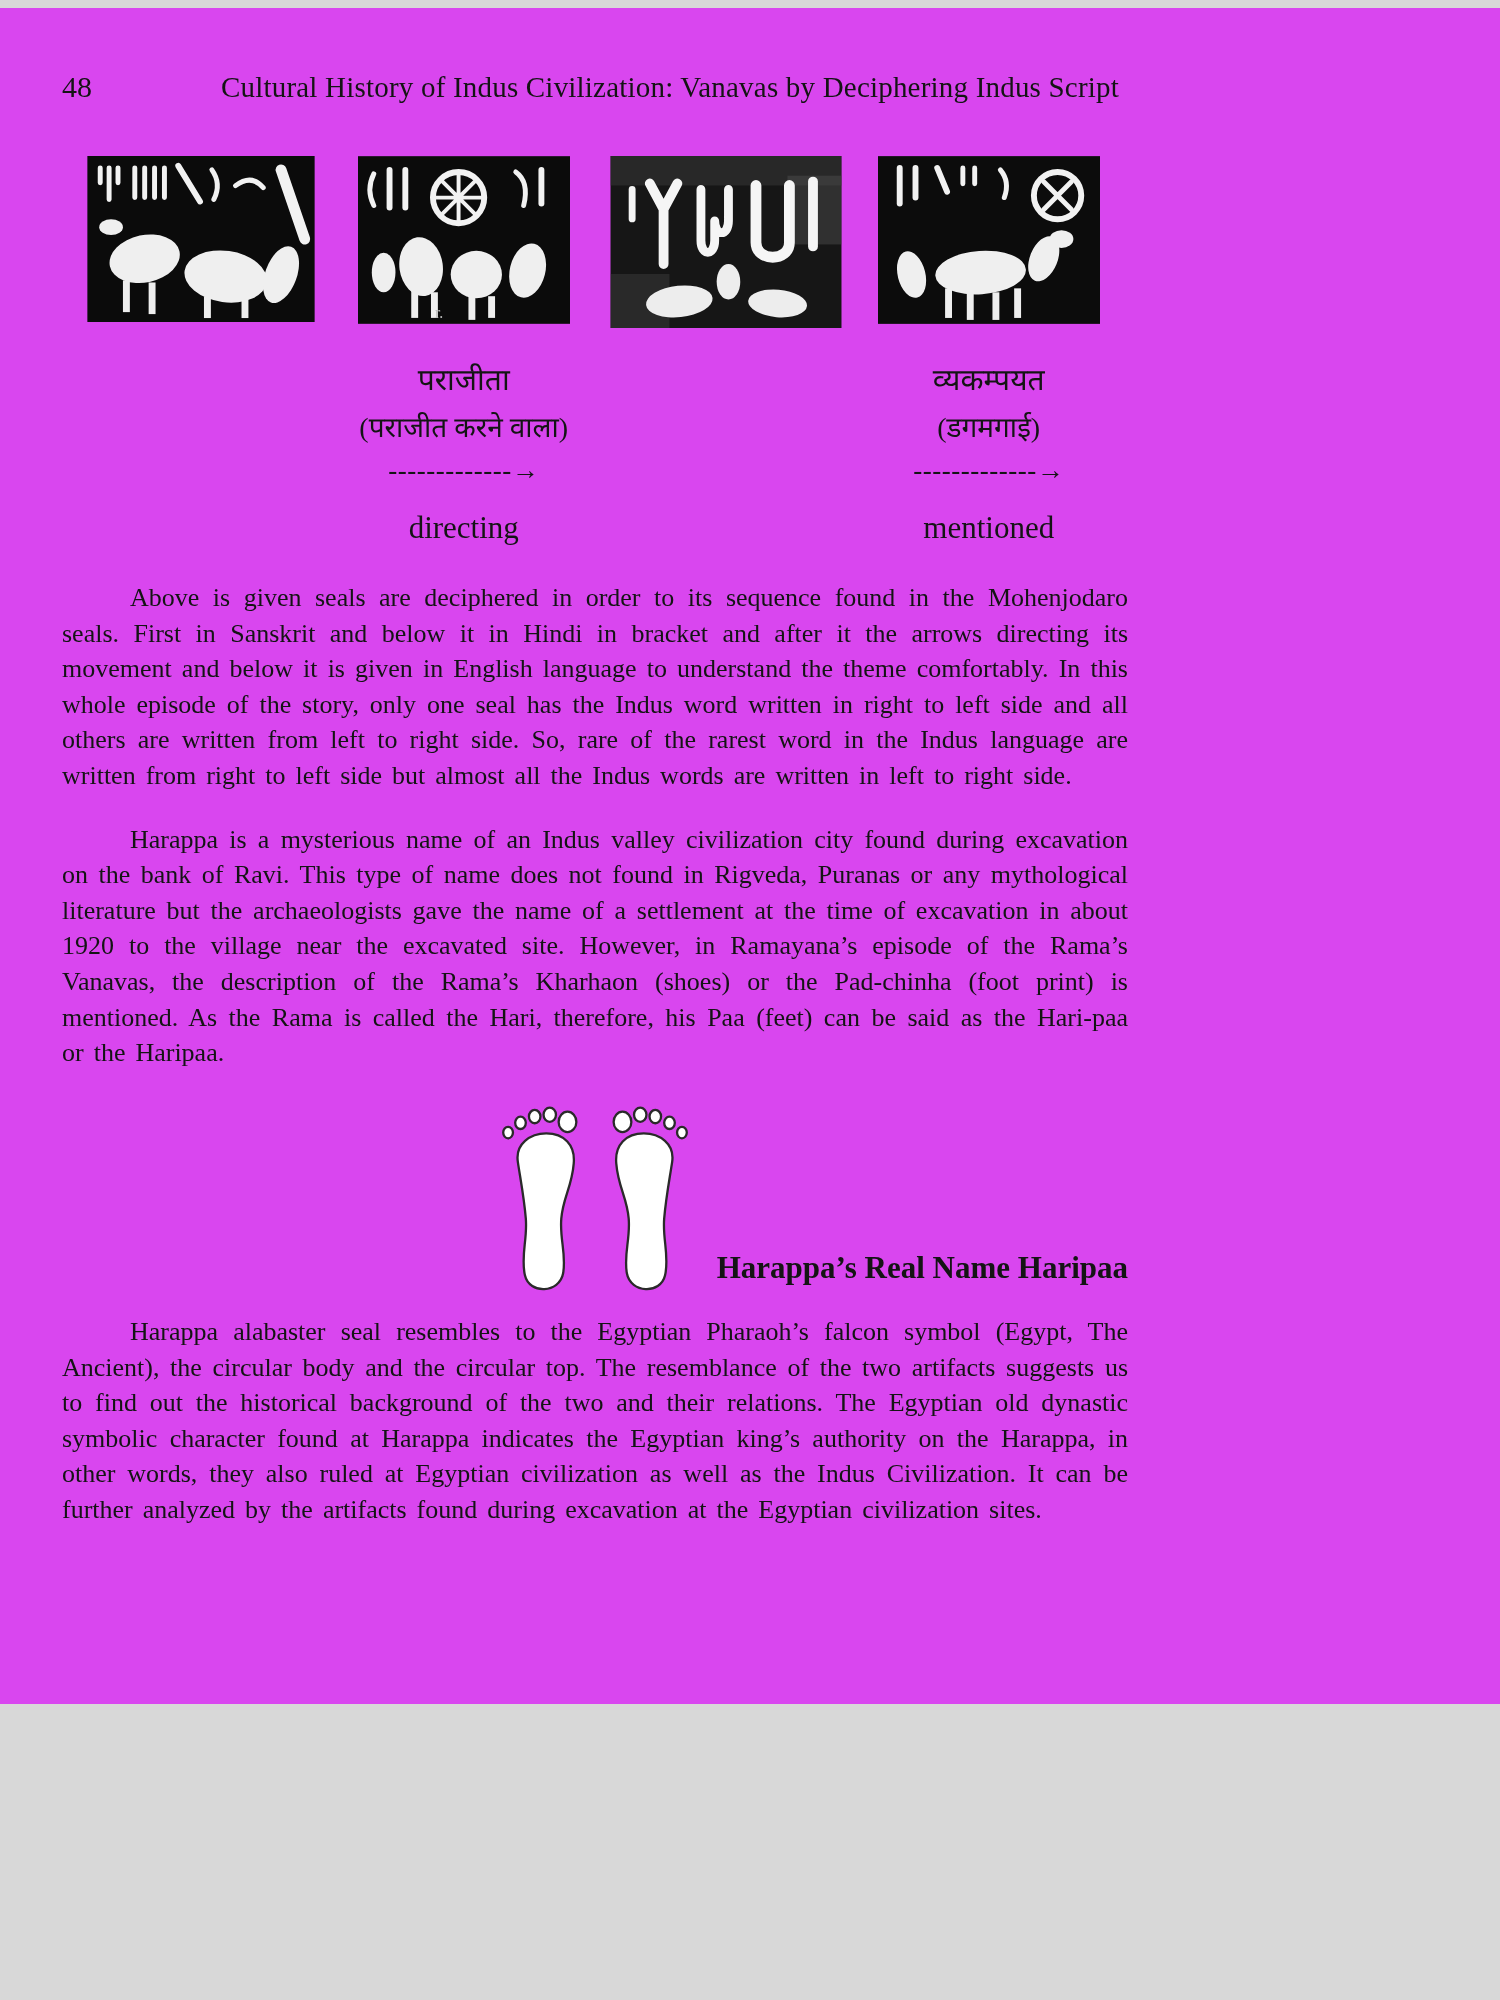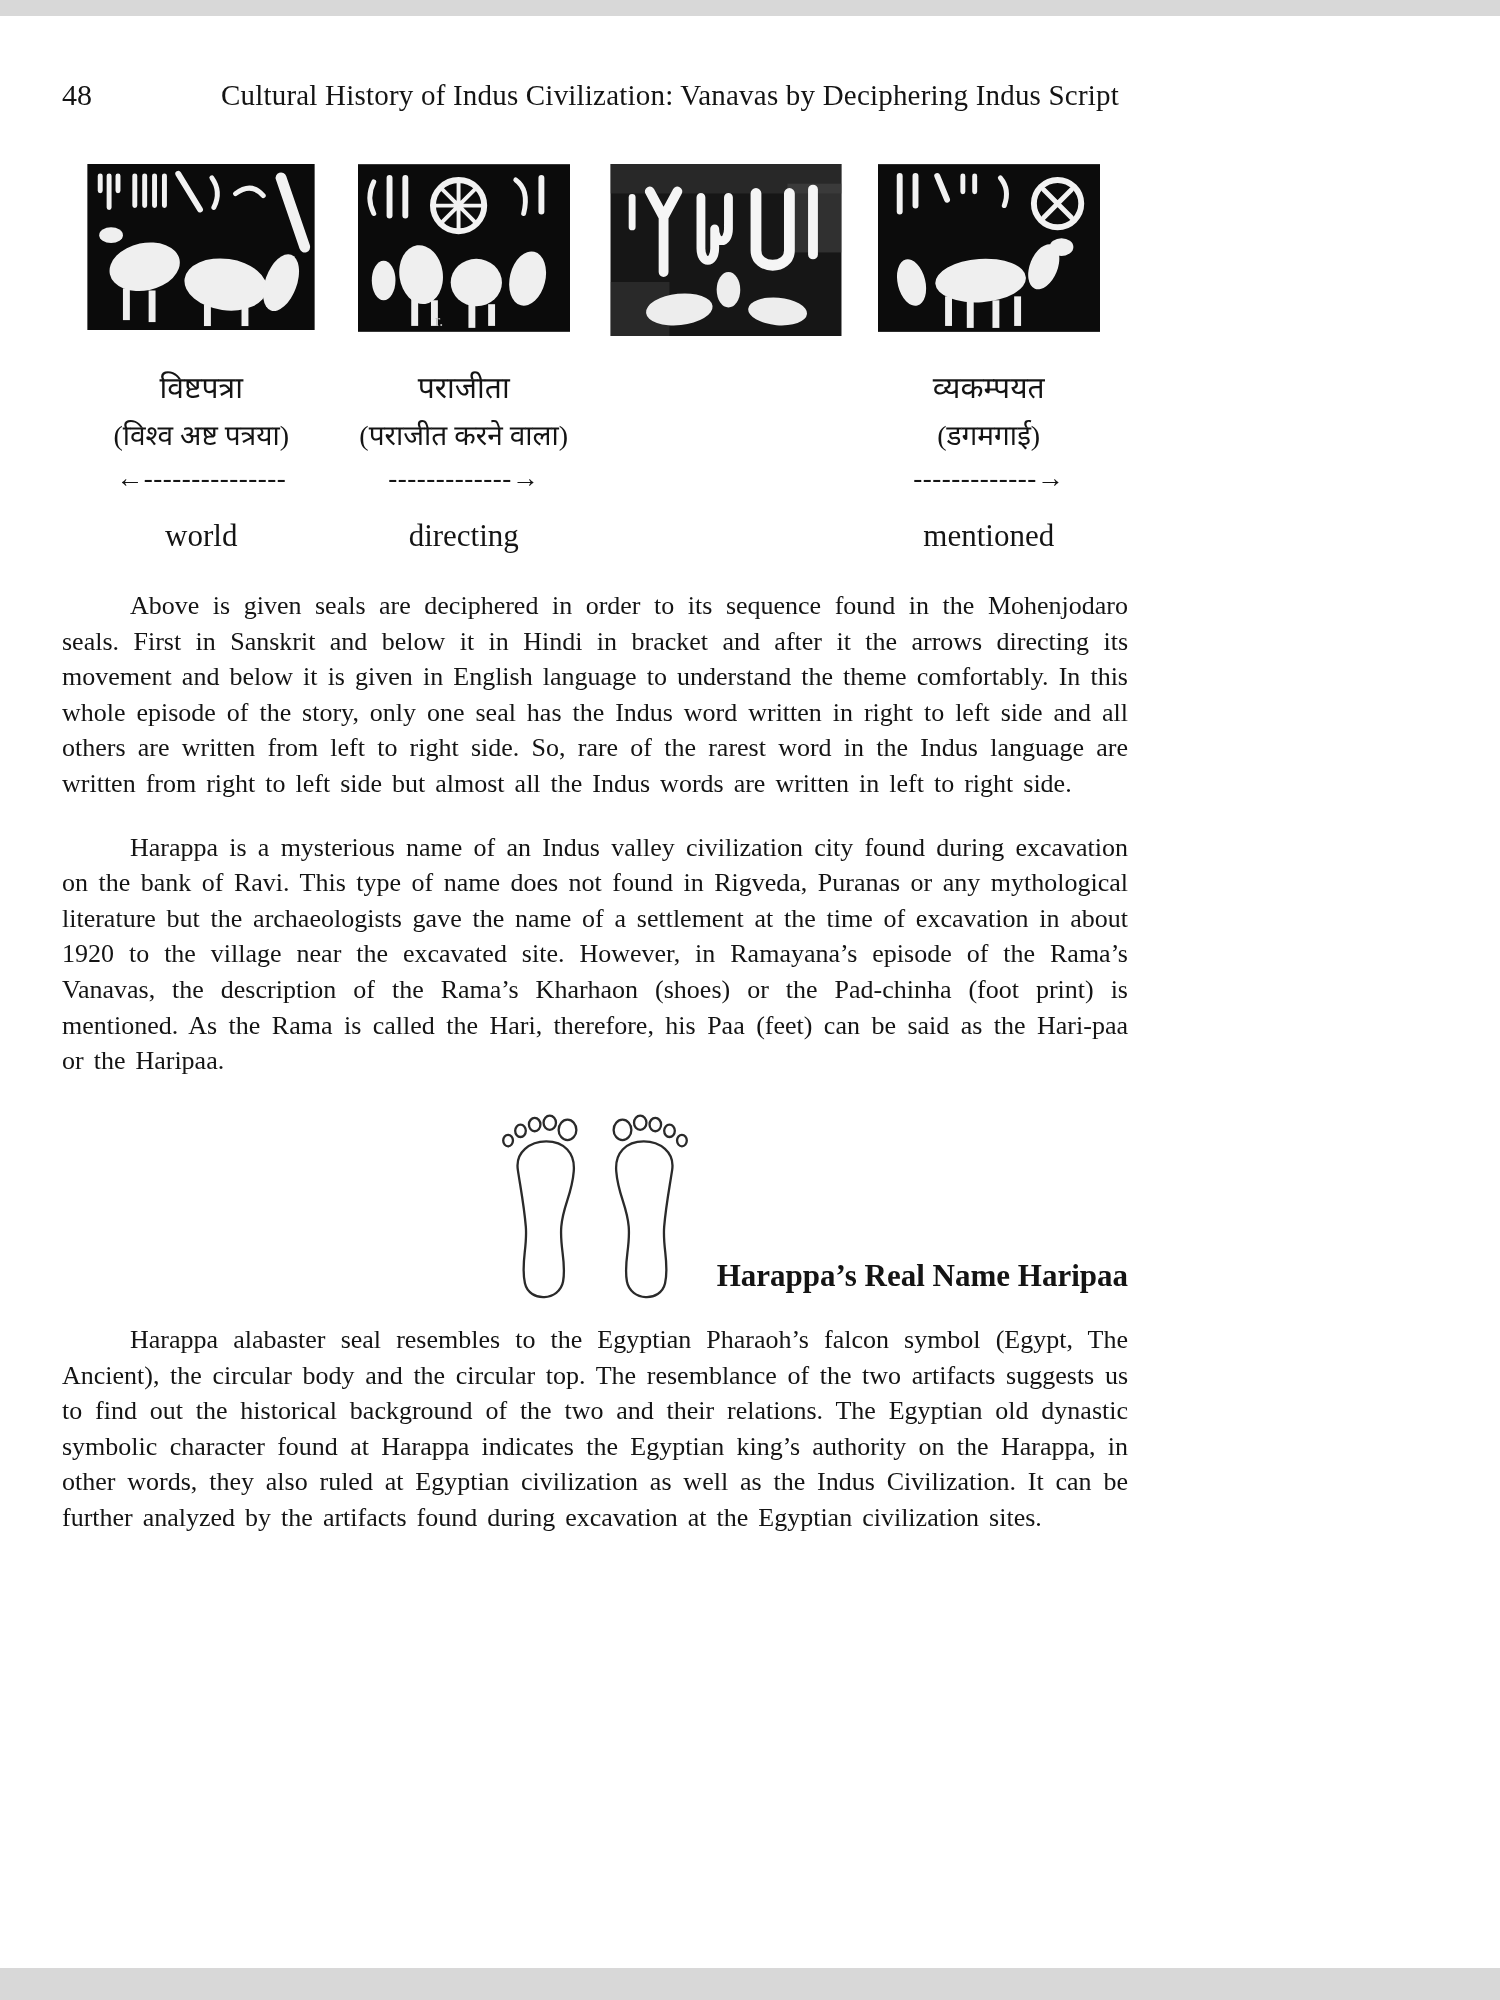--- a/index.html
+++ b/index.html
@@ -2,23 +2,23 @@
 <html><head>
 <meta charset="utf-8">
 <style>
   * { margin: 0; padding: 0; box-sizing: border-box; }
   html, body { background: #d8d8d8; }
   body { font-family: "Liberation Serif", "DejaVu Serif", serif; }
 
   .page {
     position: relative;
     width: 1500px;
-    height: 1952px;
-    margin: 16px auto;
-    background: #ffffff;
+    height: 1696px;
+    margin: 8px auto;
+    background: #d946ef;
     color: #141414;
     padding: 62px 0 0 62px;
     overflow: hidden;
   }
   .content { width: 1066px; }
 
   
   .page-header { display: flex; align-items: baseline; }
   .page-number { font-size: 30px; width: 150px; }
   .header-title { flex: 1; text-align: center; font-size: 29px; letter-spacing: 0.2px; white-space: nowrap; }
@@ -104,26 +104,20 @@
               <ellipse cx="140" cy="122" rx="42" ry="26" transform="rotate(8 140 122)"></ellipse>
               <ellipse cx="196" cy="120" rx="16" ry="30" transform="rotate(20 196 120)"></ellipse>
               <rect x="36" y="126" width="7" height="32"></rect>
               <rect x="62" y="128" width="7" height="32"></rect>
               <rect x="118" y="142" width="7" height="22"></rect>
               <rect x="156" y="144" width="7" height="20"></rect>
               <ellipse cx="24" cy="72" rx="12" ry="8"></ellipse>
             </g>
           </svg>
         </div>
-        <figcaption>
-          <div class="sanskrit">विष्टपत्रा</div>
-          <div class="hindi">(विश्व अष्ट पत्रया)</div>
-          <div class="arrow">←---------------</div>
-          <div class="english">world</div>
-        </figcaption>
       </figure>
 
       <figure class="seal-col">
         <div class="seal-img">
           <svg viewBox="0 0 215 170" width="212" height="168" aria-hidden="true">
             <rect width="215" height="170" fill="#0b0b0b"></rect>
             <g stroke="#f2f2f2" fill="none" stroke-linecap="round">
               <path d="M16,18 q-8,16 0,32" stroke-width="5"></path>
               <path d="M32,14 v38" stroke-width="6"></path>
               <path d="M48,14 v38" stroke-width="6"></path>

